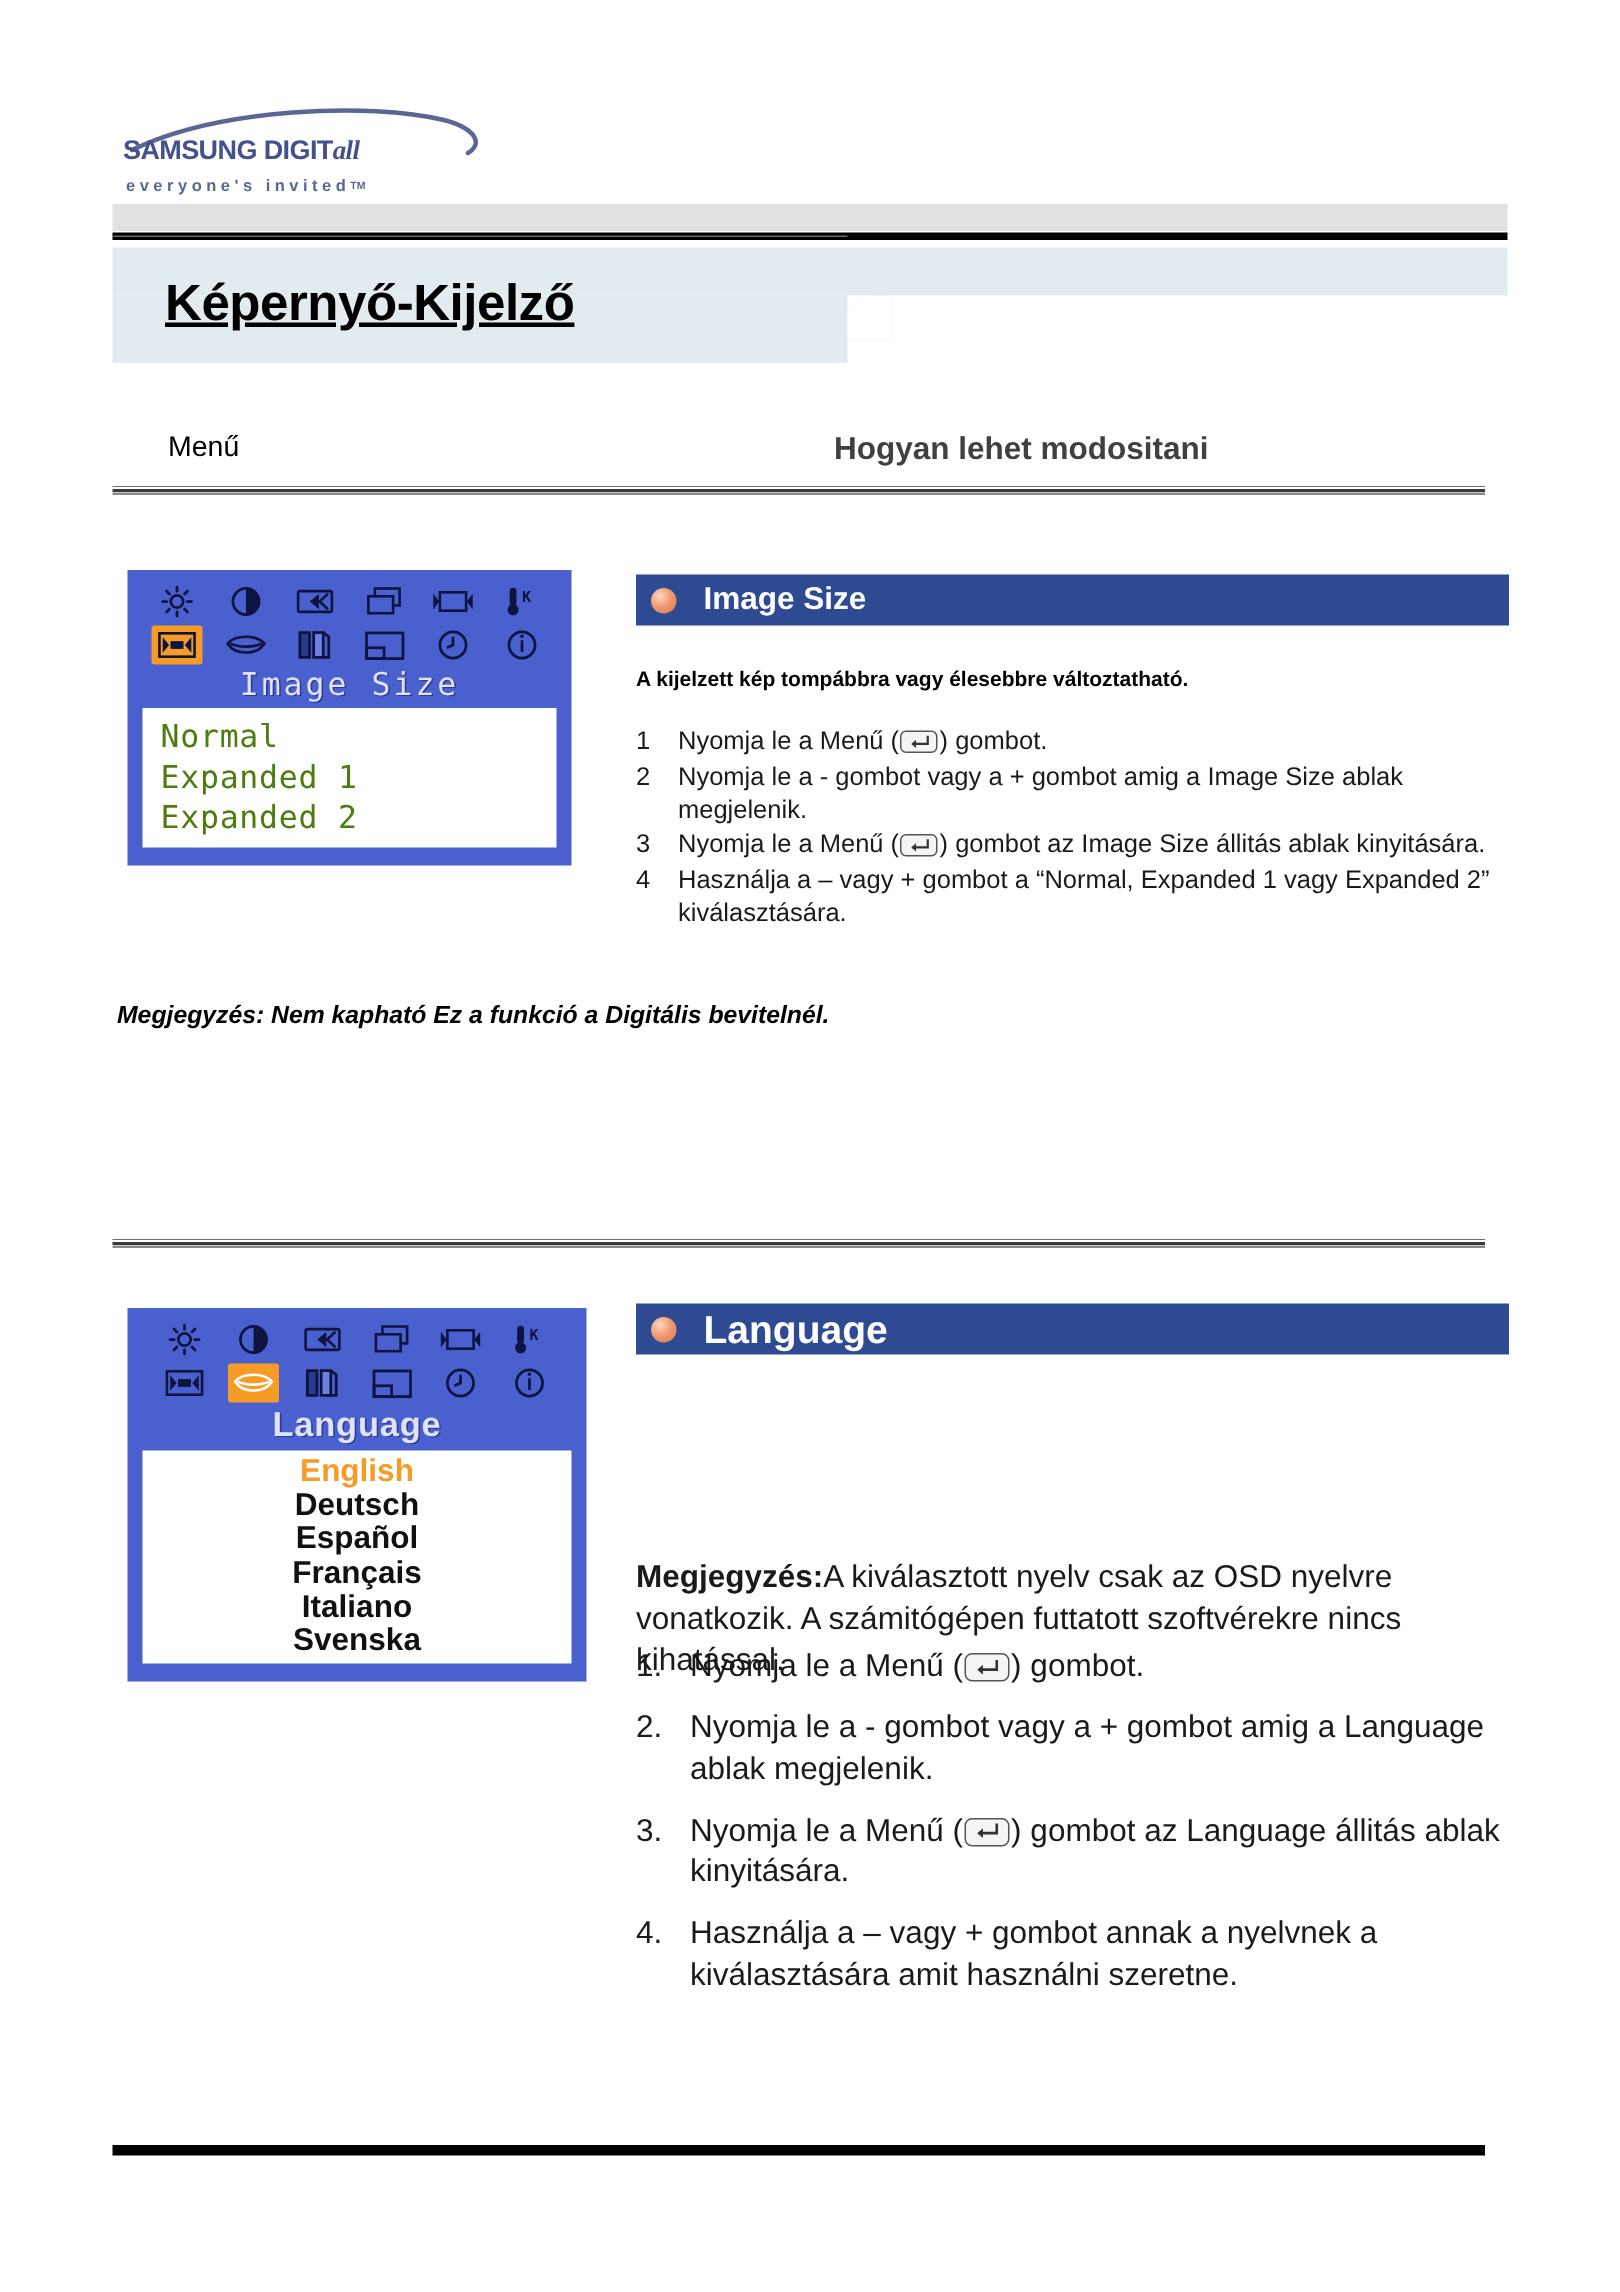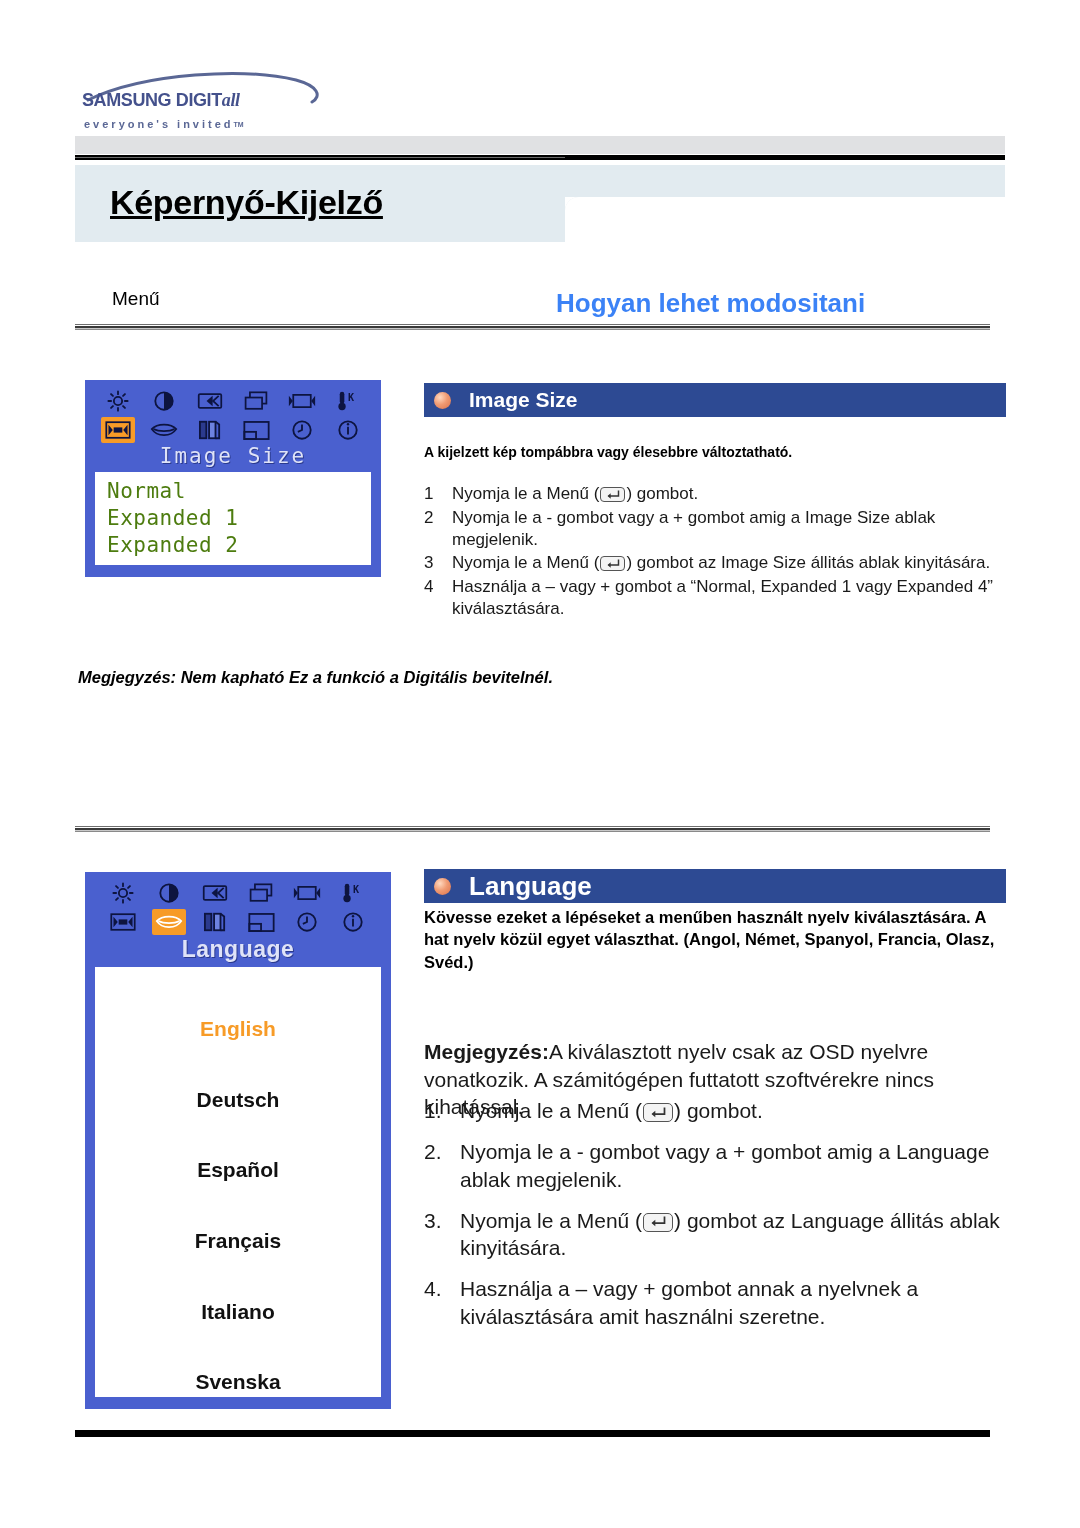--- a/index.html
+++ b/index.html
@@ -50,21 +50,21 @@
     content:""; position:absolute; left:0; top:0; width:30px; height:30px;
     background:#ffffff; border-top-left-radius: 14px;
   }
   .page-title {
     position: absolute; left: 110px; top: 183px;
     font-size: 34px; font-weight: bold; color: #000; letter-spacing: -0.3px; text-decoration: underline;
   }
 
   
   .col-menu { position: absolute; left: 112px; top: 288px; font-size: 19px; font-weight: normal; color:#000; }
-  .col-how  { position: absolute; left: 556px; top: 288px; font-size: 26px; font-weight: bold; color:#3b82f6; }
+  .col-how  { position: absolute; left: 556px; top: 288px; font-size: 21px; font-weight: bold; color:#404040; }
   .rule-double {
     position: absolute; left: 75px; width: 915px; height: 6px;
     background: linear-gradient(to bottom,#6e6e6e 0,#6e6e6e 1px,#ffffff 1px,#ffffff 2px,#3a3a3a 2px,#3a3a3a 4px,#c8c8c8 4px,#c8c8c8 5px,#8a8a8a 5px,#8a8a8a 6px);
   }
   .rule-1 { top: 324px; }
   .rule-2 { top: 826px; }
   .rule-bottom { position:absolute; left:75px; top:1430px; width:915px; height:7px; background:#000; }
 
   
   .osd {
@@ -82,21 +82,21 @@
   .osd-list {
     background: #ffffff; margin-top: 4px; padding: 6px 12px;
   }
   .osd-item {
     font-family: "DejaVu Sans Mono", monospace; font-size: 21px; color: #4d7c0f; line-height: 1.28;
     letter-spacing: 0.5px;
   }
   .osd-item.dim { color: #4d7c0f; }
   .osd-list.lang { padding: 3px 10px; }
   .osd-list.lang .osd-item { font-family: "Liberation Sans", sans-serif; font-size: 21px; font-weight: bold;
-     text-align: center; line-height: 1.08; letter-spacing: 0; color:#111;margin-top:48px; }
+     text-align: center; line-height: 1.08; letter-spacing: 0; color:#111; }
   .osd-list.lang .osd-item.hl { color: #f79b27; }
 
   #osd-image { left: 85px; top: 380px; width: 296px; }
   #osd-lang  { left: 85px; top: 872px; width: 306px; }
   #osd-lang .osd-title { font-family: "Liberation Sans", sans-serif; font-weight: bold; font-size: 23px; letter-spacing: 0.5px; }
 
   
   .sec-head {
     position: absolute; background: #2d4a93; height: 34px; display: flex; align-items: center; padding-left: 10px;
   }
@@ -295,21 +295,21 @@
     </div>
     <div class="step">
       <span class="num">3</span>
       <span class="txt"><span>Nyomja le a Menű  (</span><span class="keyicon sm"><svg width="15" height="11" viewBox="0 0 16 12">
               <path d="M14 1 L14 7 L3 7" fill="none" stroke="#333" stroke-width="1.6"></path>
               <path d="M5.5 4 L2 7 L5.5 10 Z" fill="#333"></path>
             </svg></span><span>) gombot az Image Size állitás ablak kinyitására.</span></span>
     </div>
     <div class="step">
       <span class="num">4</span>
-      <span class="txt">Használja a – vagy + gombot a “Normal, Expanded 1 vagy Expanded 4” kiválasztására.</span>
+      <span class="txt">Használja a – vagy + gombot a “Normal, Expanded 1 vagy Expanded 2” kiválasztására.</span>
     </div>
   </div>
 
   <div class="note-it" id="img-note">Megjegyzés: Nem kapható Ez a funkció a Digitális bevitelnél.</div>
 
   <div class="rule-double rule-2"></div>
 
   <div class="osd" id="osd-lang">
     <div class="osd-icons">
       <div class="osd-row">
@@ -413,21 +413,20 @@
       <div class="osd-item">Italiano</div>
       <div class="osd-item">Svenska</div>
     </div>
   </div>
 
   <div class="sec-head" id="head-lang">
     <span class="dot"></span>
     <span class="lbl">Language</span>
   </div>
 
-  <div class="bold-line" id="lang-bold">Kövesse ezeket a lépéseket a menűben használt nyelv kiválasztására. A hat nyelv közül egyet választhat. (Angol, Német, Spanyol, Francia, Olasz, Svéd.)</div>
 
   <div class="para" id="lang-note"><b>Megjegyzés:</b><span>A kiválasztott nyelv csak az OSD nyelvre vonatkozik. A számitógépen futtatott szoftvérekre nincs kihatással.</span></div>
 
   <div class="steps" id="lang-steps">
     <div class="step">
       <span class="num">1.</span>
       <span class="txt"><span>Nyomja le a Menű  (</span><span class="keyicon"><svg width="18" height="13" viewBox="0 0 16 12">
               <path d="M14 1 L14 7 L3 7" fill="none" stroke="#333" stroke-width="1.6"></path>
               <path d="M5.5 4 L2 7 L5.5 10 Z" fill="#333"></path>
             </svg></span><span>) gombot.</span></span>

